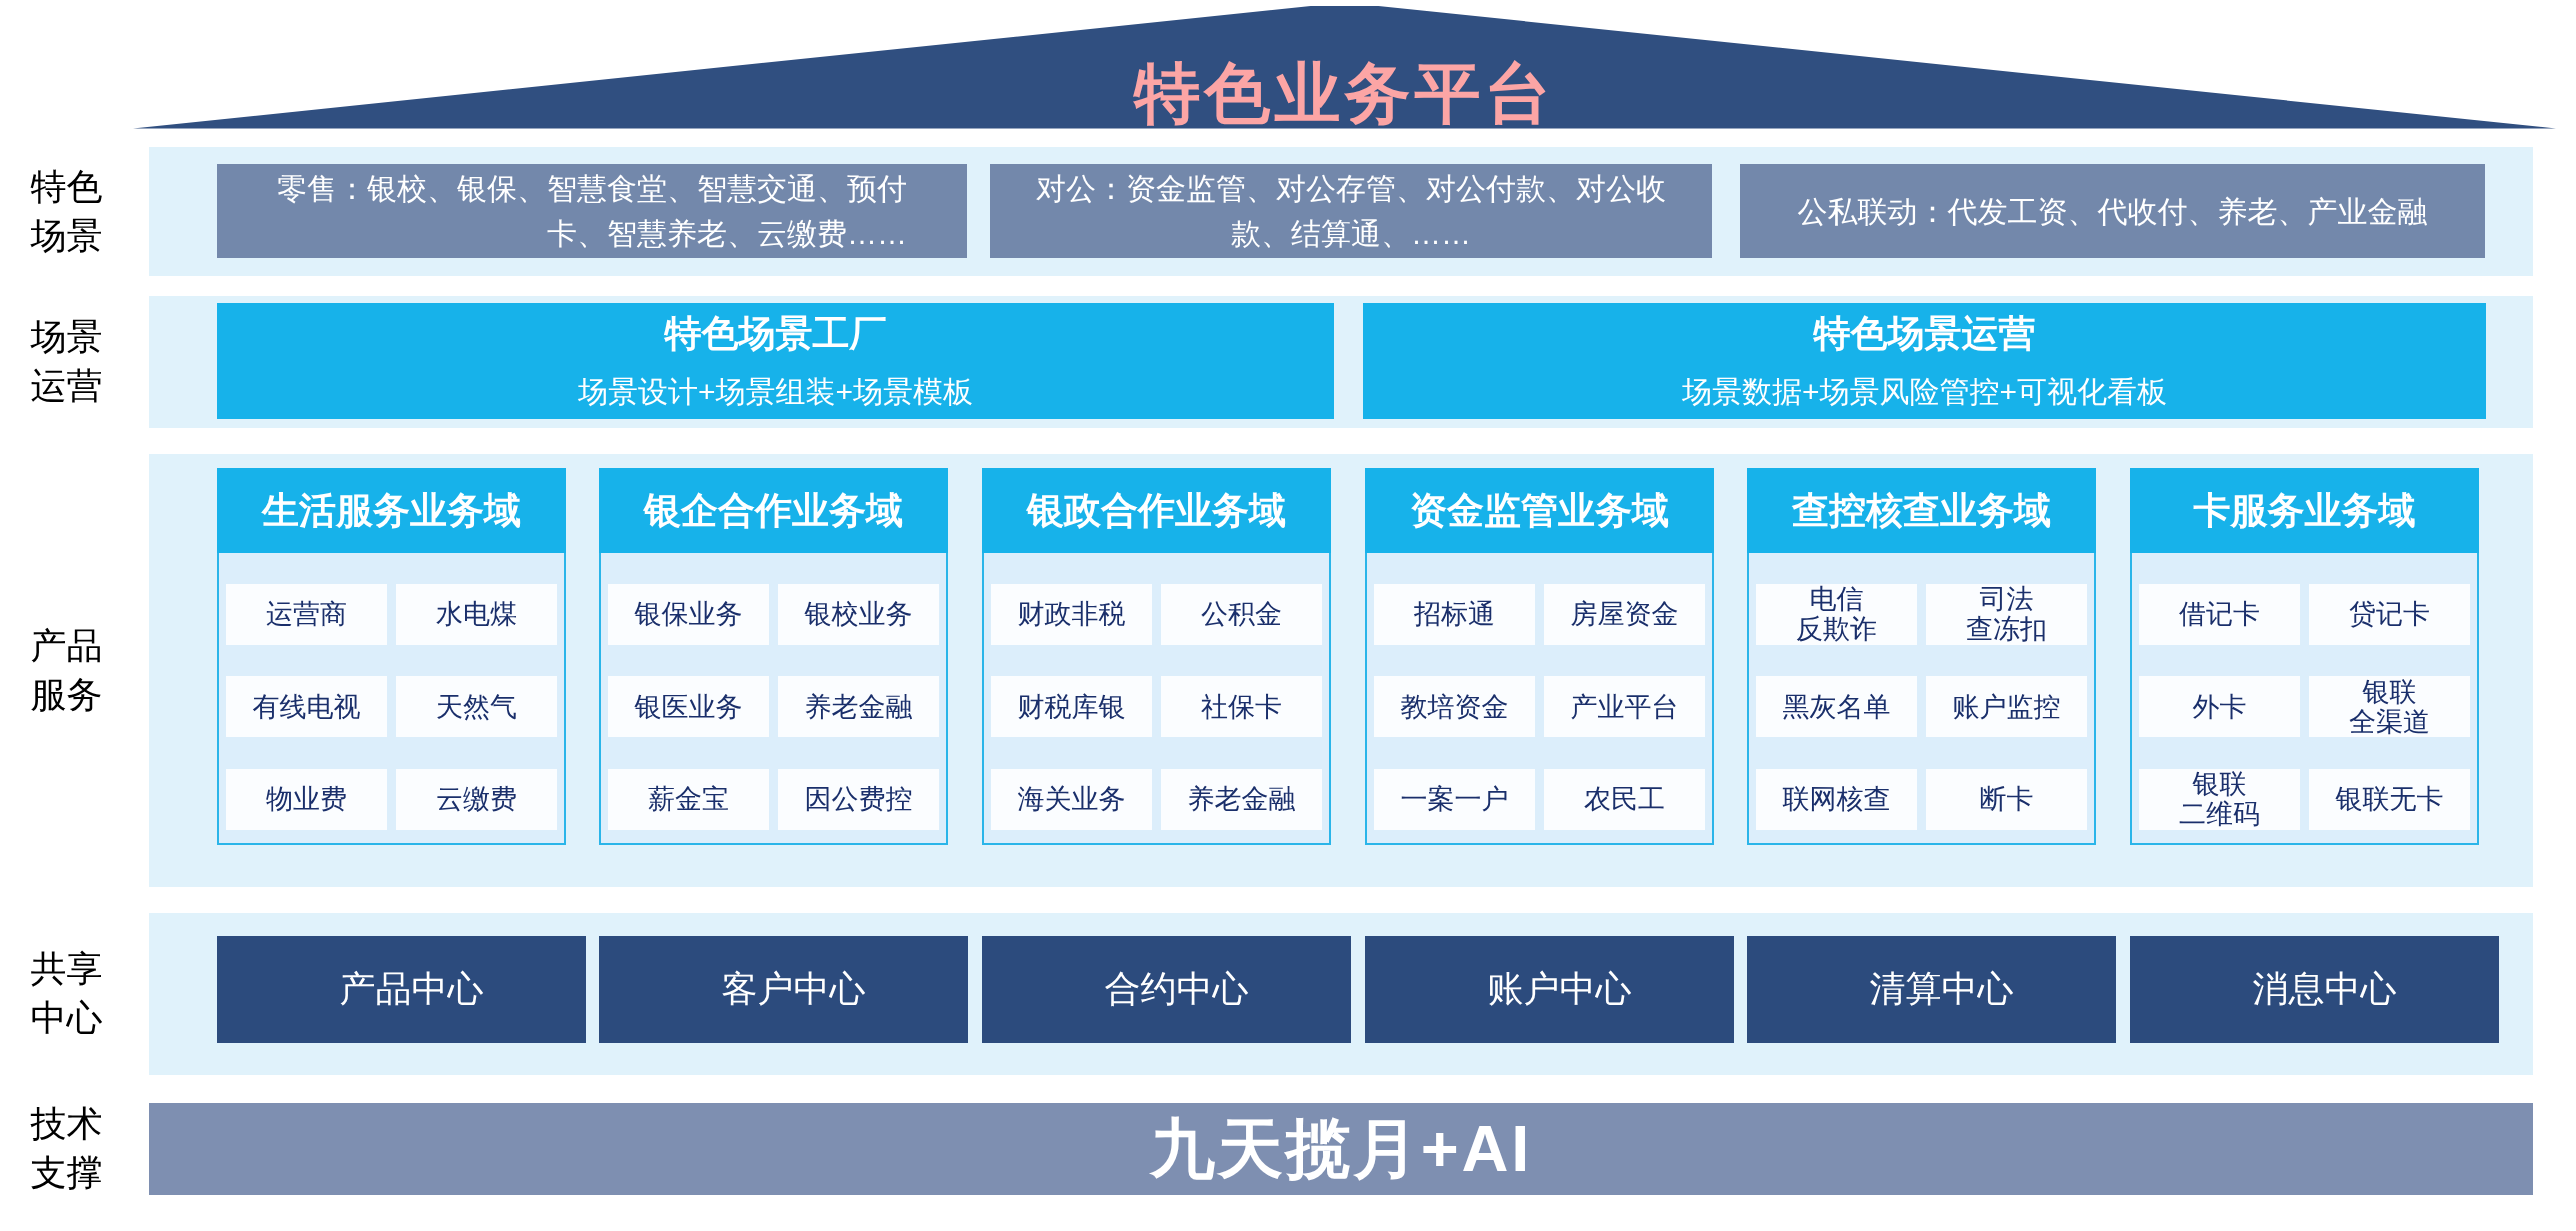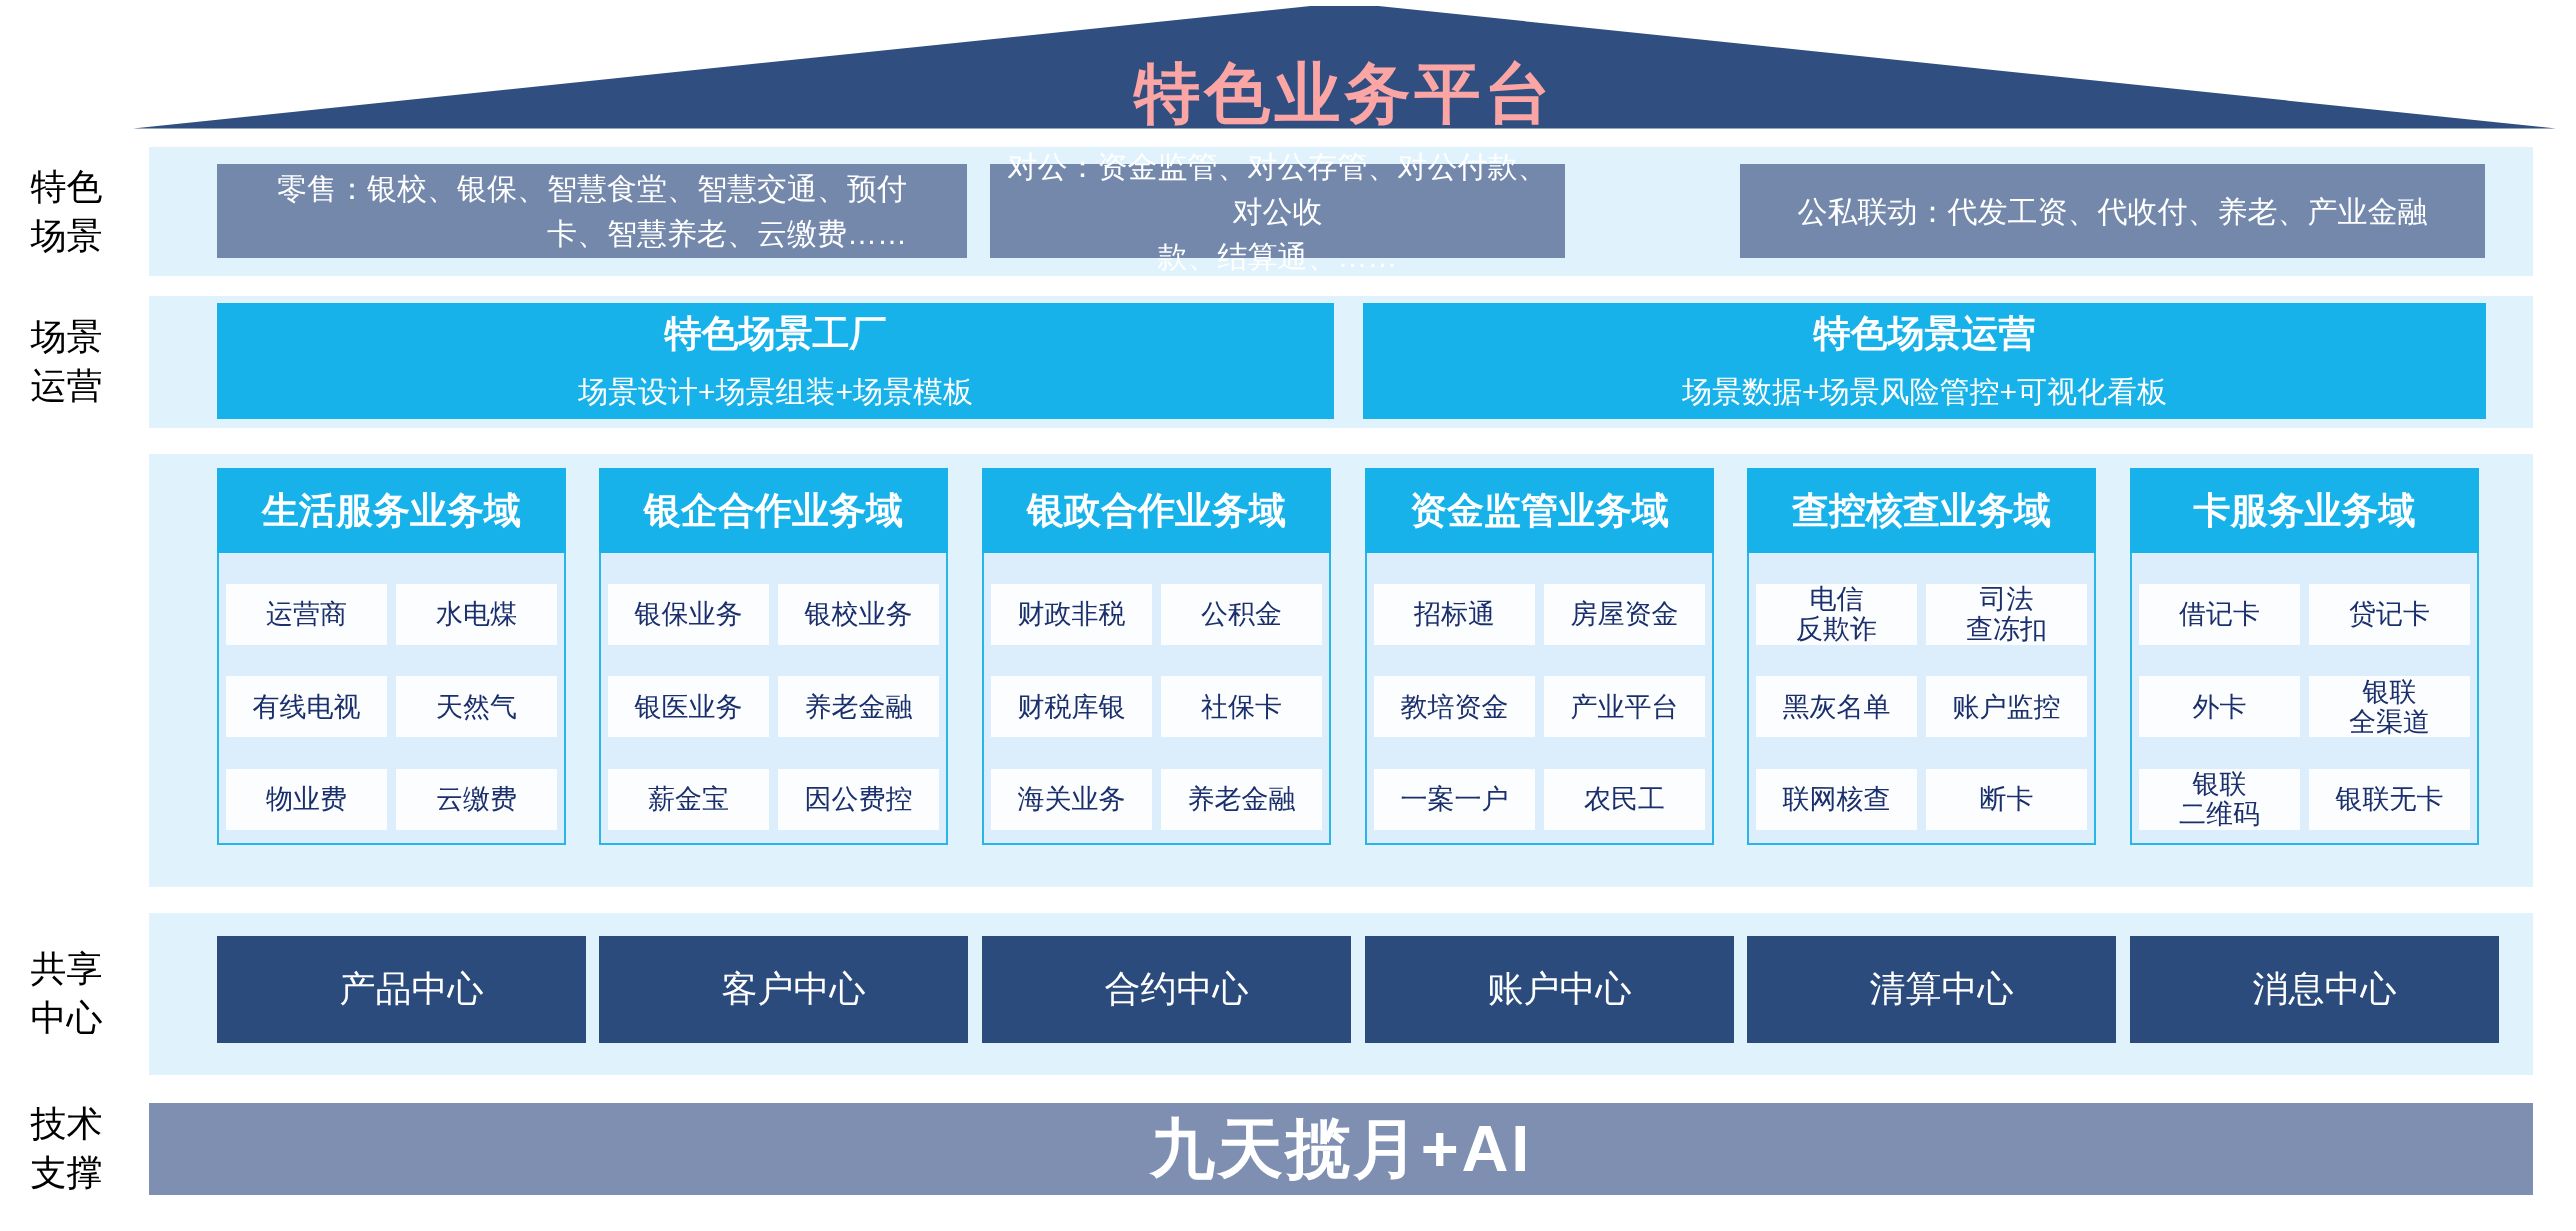--- a/index.html
+++ b/index.html
@@ -77,29 +77,31 @@
 <div id="canvas">
 
   <div class="roof">
     <div class="roof-title">特色业务平台</div>
   </div>
 
   <div class="row-label" style="top:147px;height:129px;">特色
 场景</div>
   <div class="row-label" style="top:296px;height:132px;">场景
 运营</div>
+  <div class="row-label" style="top:454px;height:433px;">产品
+服务</div>
   <div class="row-label" style="top:913px;height:162px;">共享
 中心</div>
   <div class="row-label" style="top:1103px;height:92px;">技术
 支撑</div>
 
   <div class="band" style="top:147px;height:129px;">
     <div class="scene-box" style="left:68px;width:750px;text-align:right;">零售：银校、银保、智慧食堂、智慧交通、预付
 卡、智慧养老、云缴费……</div>
-    <div class="scene-box" style="left:841px;width:575px;">对公：资金监管、对公存管、对公付款、对公收
+    <div class="scene-box" style="left:841px;width:722px;">对公：资金监管、对公存管、对公付款、对公收
 款、结算通、……</div>
     <div class="scene-box" style="left:1591px;width:745px;">公私联动：代发工资、代收付、养老、产业金融</div>
   </div>
 
   <div class="band" style="top:296px;height:132px;">
     <div class="op-box" style="left:68px;width:1117px;">
       <div class="op-title">特色场景工厂</div>
       <div class="op-sub">场景设计+场景组装+场景模板</div>
     </div>
     <div class="op-box" style="left:1214px;width:1123px;">

